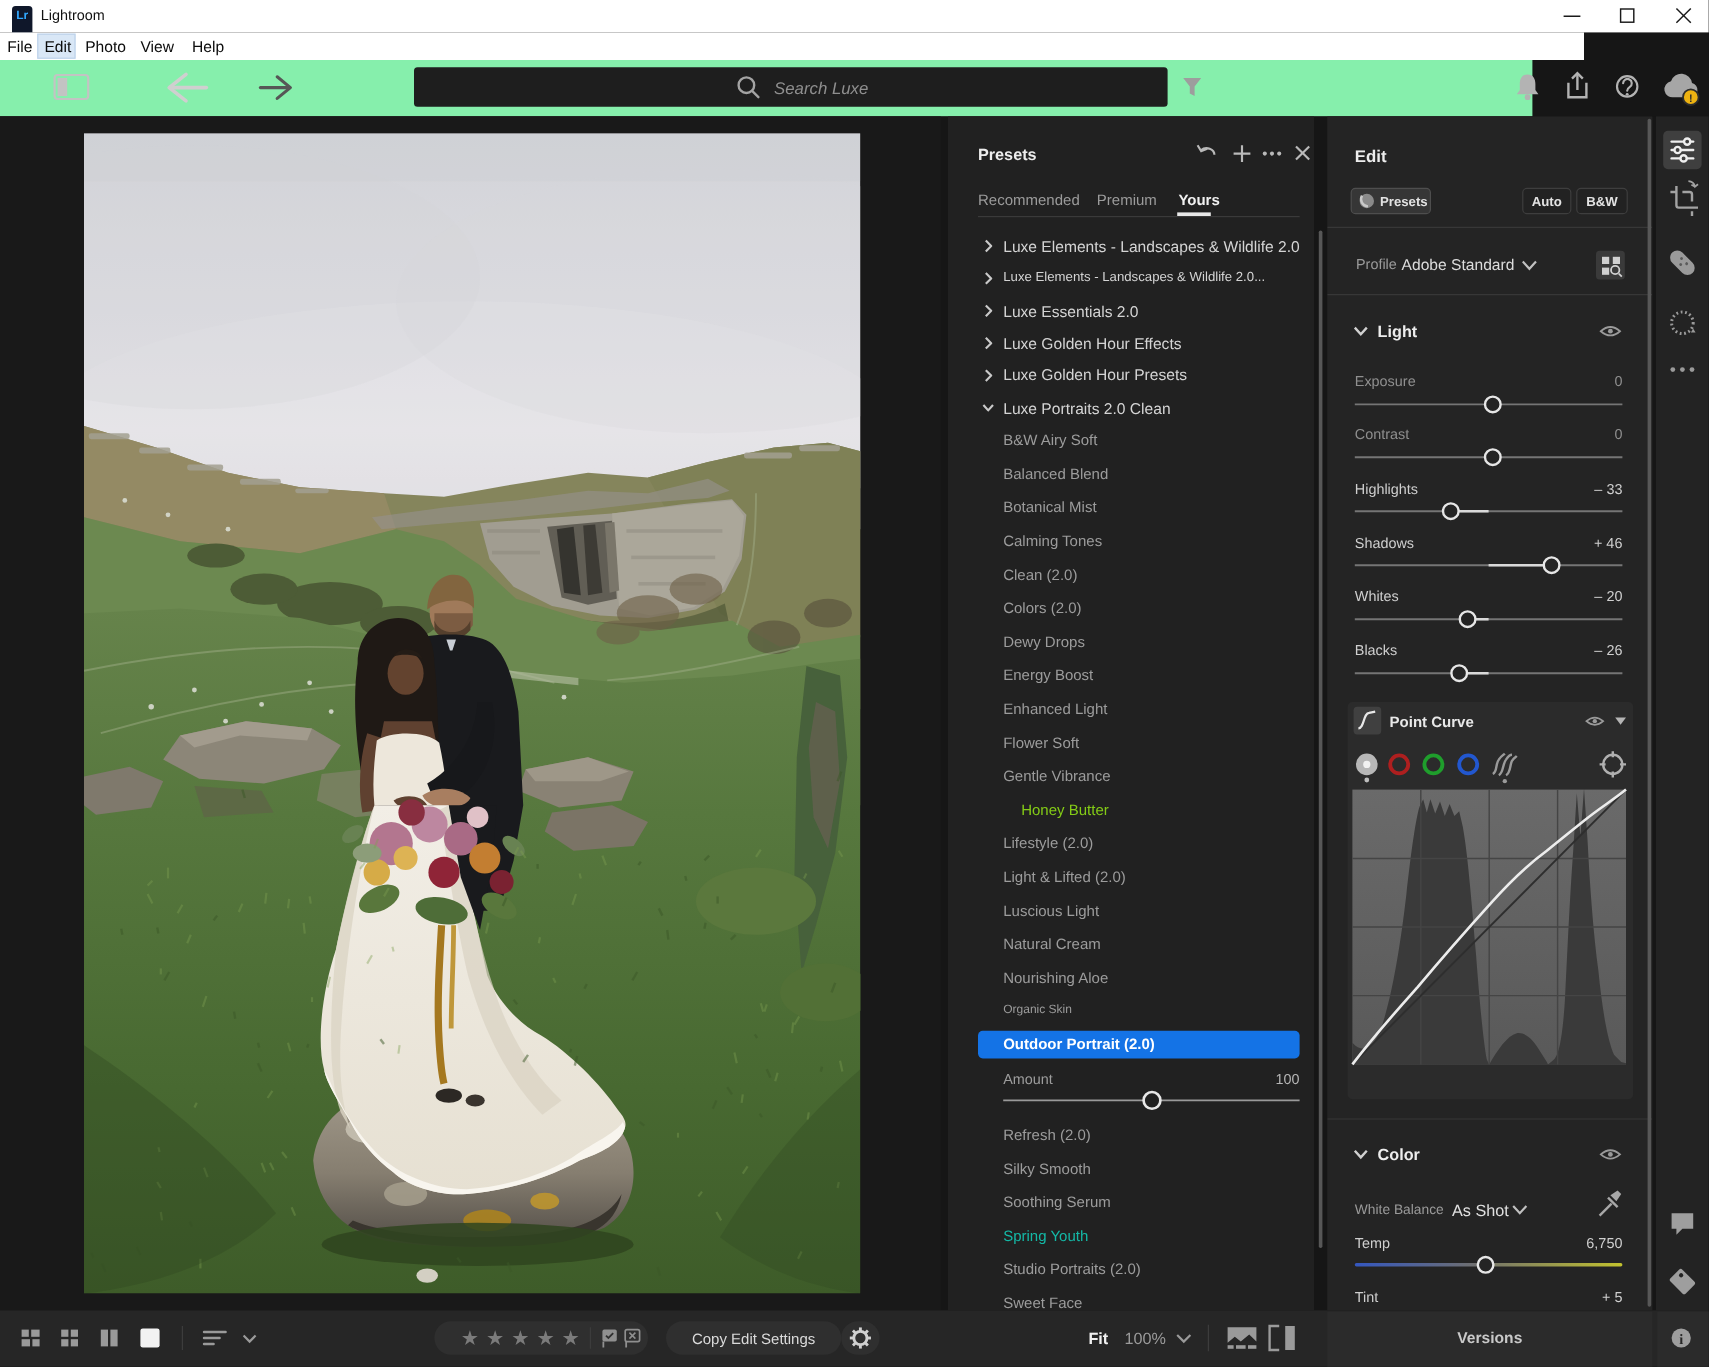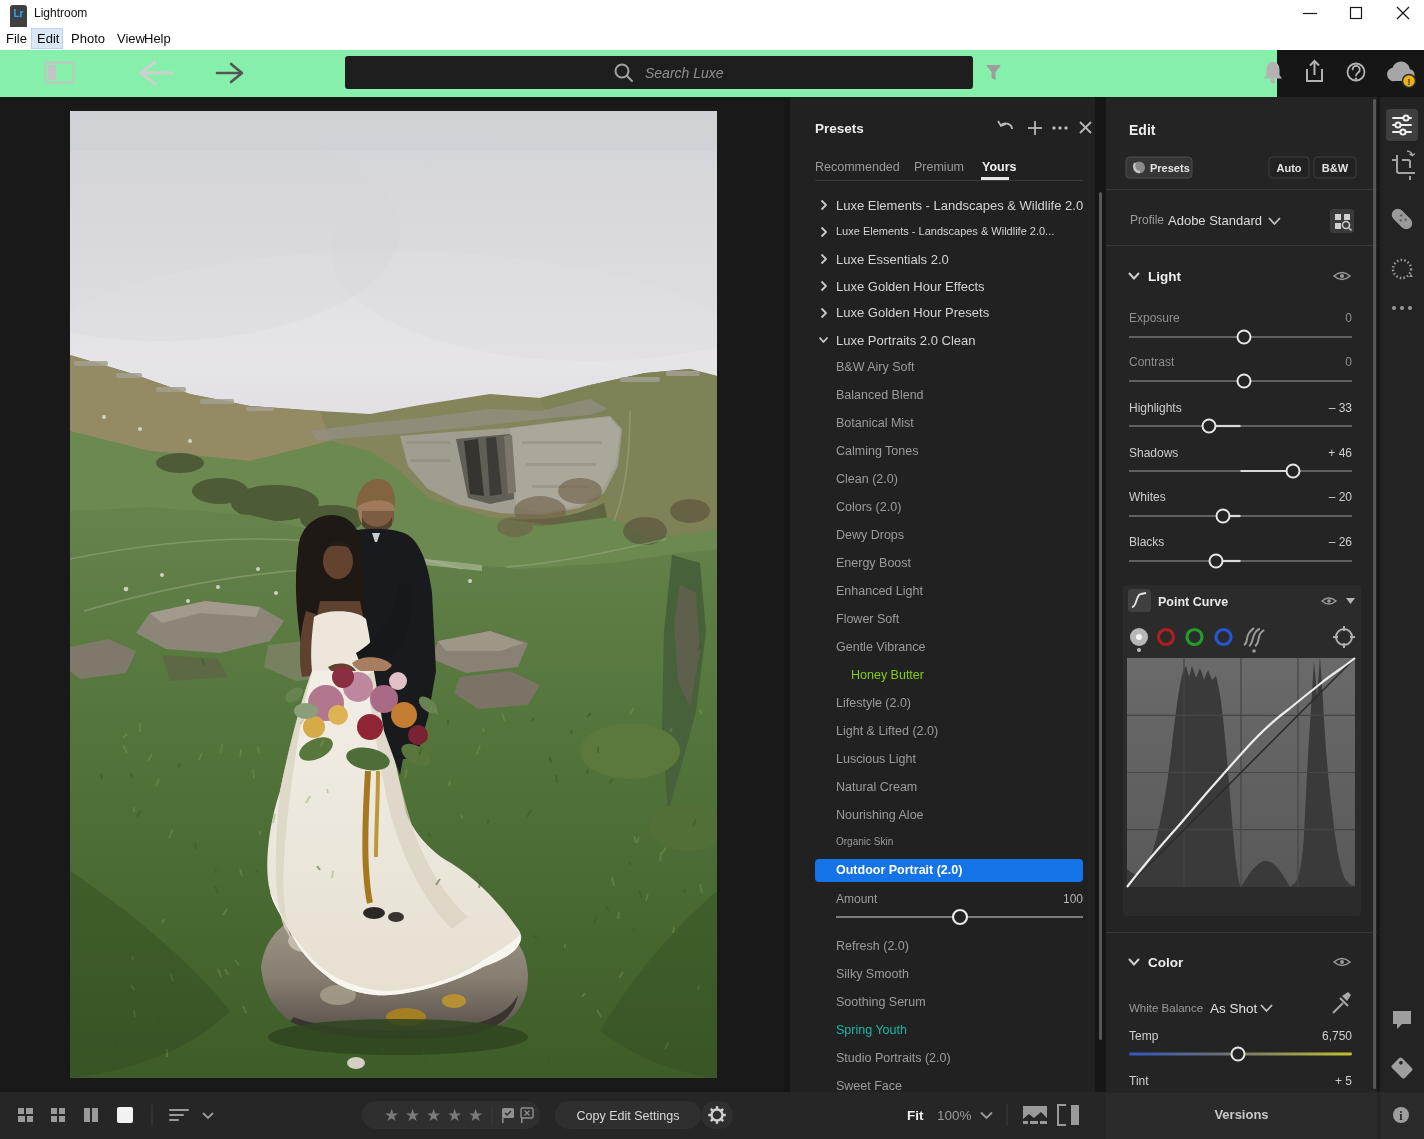--- a/index.html
+++ b/index.html
@@ -2,58 +2,58 @@
 <html><head>
 <meta charset="utf-8">
 <style>
   * { margin:0; padding:0; box-sizing:border-box; }
   html,body { width:1424px; height:1139px; overflow:hidden; background:#161616;
     font-family:"Liberation Sans", sans-serif; }
   .abs { position:absolute; }
   #app { position:relative; width:1424px; height:1139px; }
   
   #titlebar { left:0; top:0; width:1424px; height:27px; background:#ffffff; }
-  #menubar  { left:0; top:27px; width:1424px; height:23px; background:#ffffff; }
+  #menubar  { left:0; top:27px; width:1320px; height:23px; background:#ffffff; }
   .menuitem { position:absolute; top:0; height:23px; line-height:23px; font-size:13px; color:#0b0b0b; }
   
   #toolbar { left:0; top:50px; width:1277px; height:47px; background:#86efac; }
   
   #content { left:0; top:97px; width:1424px; height:995px; background:#161616; }
   #canvas  { left:0; top:0; width:784px; height:995px; background:#191919; }
   #presets { left:790px; top:0; width:305px; height:995px; background:#212121; overflow:hidden; }
   #editp   { left:1106px; top:0; width:271px; height:995px; background:#242424; overflow:hidden; }
   #strip   { left:1380px; top:0; width:44px; height:995px; background:#232323; }
   
   #bottombar { left:0; top:1092px; width:1424px; height:47px; background:#262626; }
 </style>
 </head>
 <body>
 <div id="app">
 
   <div id="titlebar" class="abs">
 
-    <div class="abs" style="left:10px;top:5px;width:17px;height:32px;background:#404040;border-radius:3px;">
+    <div class="abs" style="left:10px;top:5px;width:17px;height:32px;background:#0f172a;border-radius:3px;">
       <div style="color:#31a8ff;font-size:10px;font-weight:bold;text-align:center;line-height:17px;">Lr</div>
     </div>
     <div class="abs" style="left:34px;top:6px;font-size:12px;color:#111;">Lightroom</div>
     <svg class="abs" style="left:1290px;top:0" width="134" height="27" viewBox="0 0 134 27">
       <line x1="13" y1="13.5" x2="27" y2="13.5" stroke="#1a1a1a" stroke-width="1.2"></line>
       <rect x="60.5" y="7.5" width="11" height="11" fill="none" stroke="#1a1a1a" stroke-width="1.2"></rect>
       <line x1="107" y1="7" x2="119" y2="19" stroke="#1a1a1a" stroke-width="1.2"></line>
       <line x1="119" y1="7" x2="107" y2="19" stroke="#1a1a1a" stroke-width="1.2"></line>
     </svg>
   </div>
 
   <div id="menubar" class="abs">
     <div class="abs" style="left:31px;top:1px;width:32px;height:21px;background:#d9e7f6;border:1px solid #bdd3ea;"></div>
     <div class="menuitem" style="left:6px;">File</div>
     <div class="menuitem" style="left:37px;">Edit</div>
     <div class="menuitem" style="left:71px;">Photo</div>
     <div class="menuitem" style="left:117px;">View</div>
-    <div class="menuitem" style="left:144px;text-align:center;">Help</div>
+    <div class="menuitem" style="left:160px;text-align:center;">Help</div>
   </div>
 
   <div id="toolbar" class="abs">
     <svg class="abs" style="left:0;top:0" width="1424" height="47" viewBox="0 0 1424 47">
 
       <rect x="45.5" y="12.5" width="28" height="20" rx="2.5" fill="none" stroke="#c3c3c3" stroke-width="1.8"></rect>
       <rect x="48" y="15" width="8" height="15" fill="#c3c3c3"></rect>
 
       <path d="M155 12 L141 23 L155 34" fill="none" stroke="#cfcfcf" stroke-width="3" stroke-linecap="round" stroke-linejoin="round"></path>
       <line x1="142" y1="23" x2="172" y2="23" stroke="#cfcfcf" stroke-width="3" stroke-linecap="round"></line>

